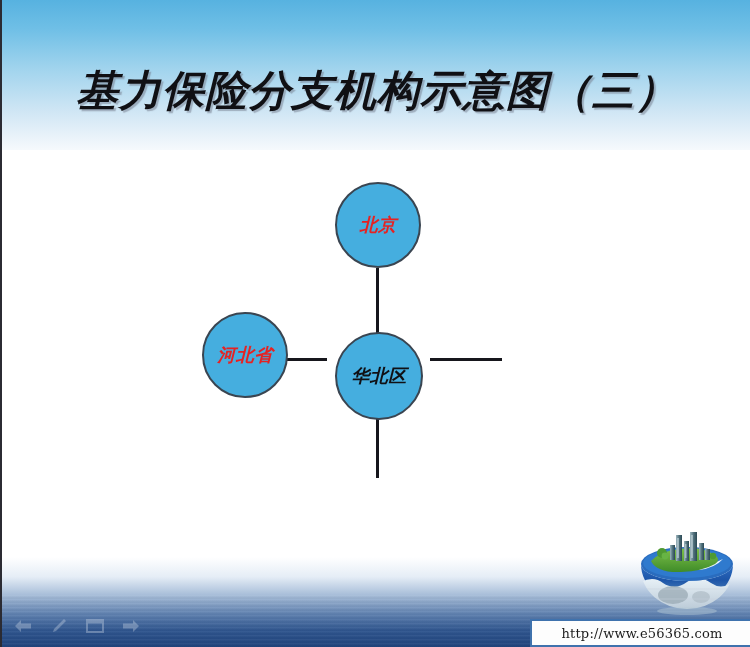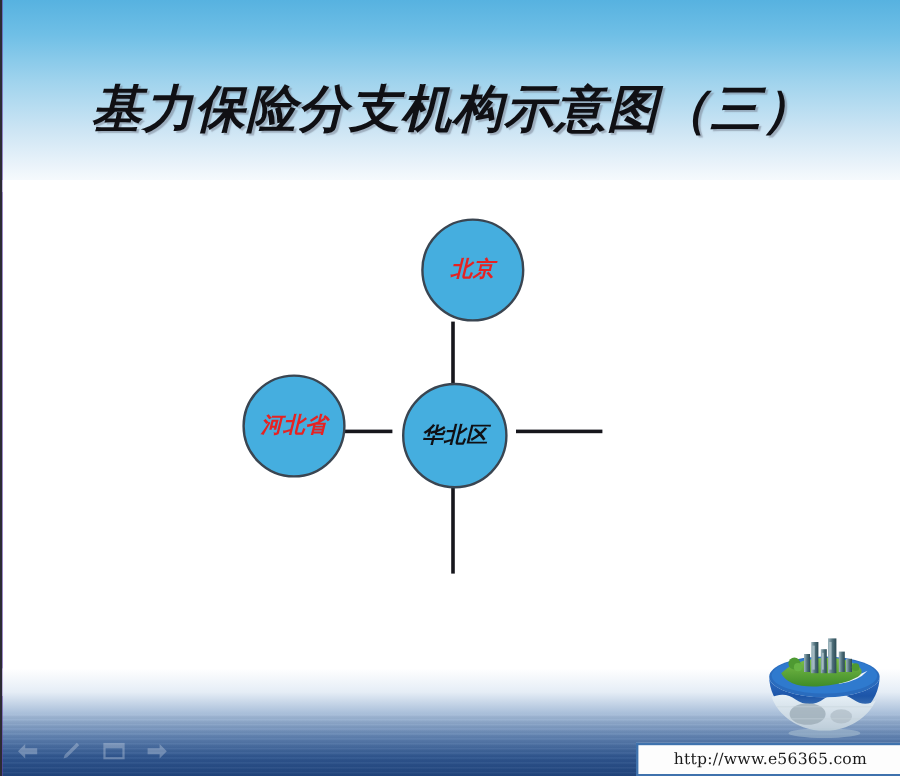--- a/index.html
+++ b/index.html
@@ -120,22 +120,22 @@
   .node-label {
     font-family: "DejaVu Serif", "Liberation Serif", serif;
     font-size: 18px;
     font-weight: bold;
     font-style: italic;
     letter-spacing: 0.5px;
     line-height: 1;
     white-space: nowrap;
     user-select: none;
   }
-  .node-center { left: 333px; top: 169px; width: 88px; height: 88px; }
-  .node-top    { left: 349px; top: 32px; }
+  .node-center { left: 333px; top: 182px; width: 88px; height: 88px; }
+  .node-top    { left: 333px; top: 32px; }
   .node-left   { left: 200px; top: 162px; }
   .node-right  { left: 466px; top: 167px; }
   .node-bottom { left: 333px; top: 302px; }
 
   .lbl-red    { color: #e62222; }
   .lbl-black  { color: #101014; }
   .lbl-purple { color: #a2106d; }
 
   
   .globe {

